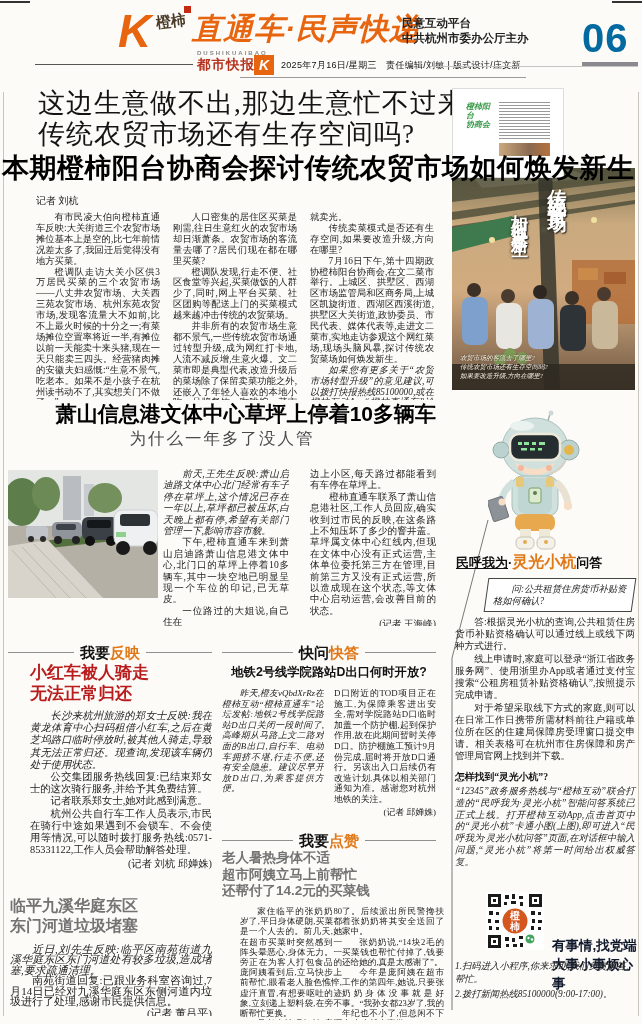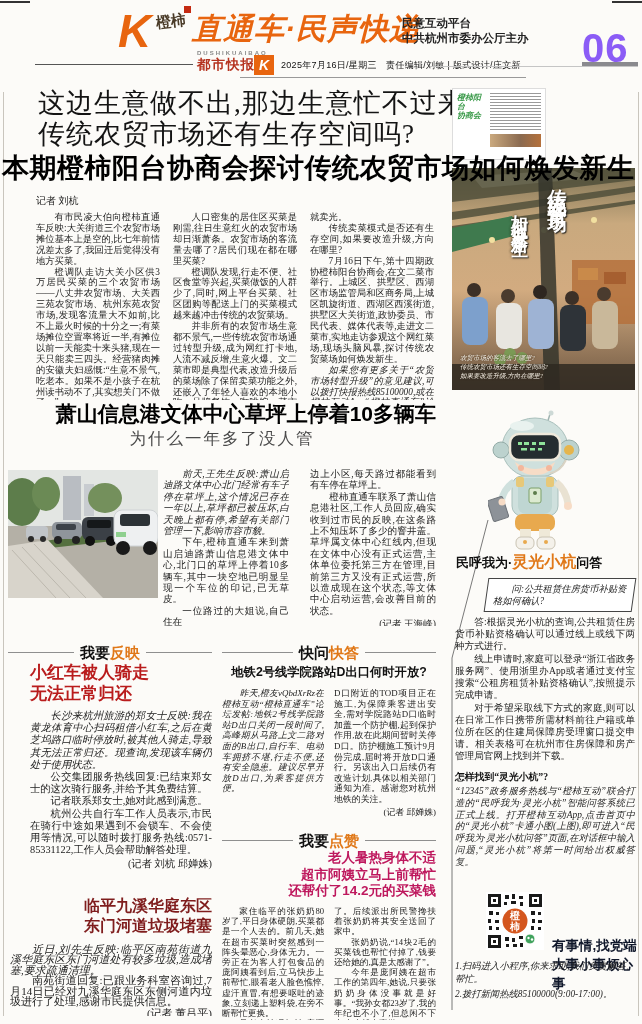--- a/index.html
+++ b/index.html
@@ -15,29 +15,29 @@
   .mast-seal{left:184px;top:6px;width:7px;height:7px;background:#c42a12}
   .mast-title{left:192px;top:14px;font:italic 900 30px/1 "Liberation Sans","DejaVu Sans",sans-serif;color:#e8650f;letter-spacing:1px}
   .platform{left:402px;top:16px;font:700 11.5px/15px "Liberation Sans","DejaVu Sans",sans-serif;color:#222}
   .band-line{left:35px;top:64px;width:158px;height:1px;background:#555}
   .dushi-latin{left:197px;top:50px;font:700 6px/1 "Liberation Sans",sans-serif;letter-spacing:2px;color:#888}
   .dushi-name{left:197px;top:58px;font:900 13.5px/1 "Liberation Sans",sans-serif;color:#b5331f;letter-spacing:1px}
   .ksquare{left:254px;top:55px;width:20px;height:20px;background:#e8650f;color:#fff;
            font:italic 900 14px/20px "Liberation Sans",sans-serif;text-align:center}
   .dateline{left:281px;top:61px;font:400 9px/1 "Liberation Sans",sans-serif;color:#111;letter-spacing:.3px}
   .date-under{left:240px;top:77px;width:286px;height:1px;background:#999}
-  .pageno{left:582px;top:28px;font:900 40px/1 "Liberation Sans","DejaVu Sans",sans-serif;color:#8b5cf6;letter-spacing:1px}
+  .pageno{left:582px;top:18px;font:900 40px/1 "Liberation Sans","DejaVu Sans",sans-serif;color:#0369a1;letter-spacing:1px}
   .pageno-bar{left:582px;top:62px;width:56px;height:4px;background:#8a8a8e}
   .pageno-line{left:430px;top:66px;width:208px;height:1px;background:#c5c5c5}
 
   
   .kick{left:38px;font:400 27px/1 "Liberation Serif",serif;color:#141414;letter-spacing:1px;white-space:nowrap}
   .main-head{left:2px;top:152px;width:640px;font:900 27px/1.2 "Liberation Sans","DejaVu Sans",sans-serif;
              color:#000;white-space:nowrap;letter-spacing:.5px;z-index:5}
-  .clip{left:452px;top:88px;width:84px;height:62px;background:#fff;border:1px solid #ddd;display:flex;padding:4px;gap:3px;z-index:1}
+  .clip{left:452px;top:88px;width:84px;height:62px;background:#fff;border:1px solid #ddd;display:flex;padding:13px;gap:3px;z-index:1}
   .clip-green{font:italic 700 8px/9px "Liberation Serif",serif;color:#3a9a4a;width:30px}
   .clip-lines{flex:1}
   .clip-micro{height:38px;background:repeating-linear-gradient(180deg,#9a9a9a 0 1px,transparent 1px 3px)}
   .clip-photo{height:13px;margin-top:3px;background:linear-gradient(90deg,#caa97e,#8a6a50 60%,#b5713c)}
 
   .byline{left:36px;top:196px;font:400 10px/1 "Liberation Serif",serif;color:#222}
   .cols{display:flex}
   .col{overflow:hidden;text-align:justify}
   .body1{font-size:9.3px;line-height:10.9px}
   p.p{margin:0;text-indent:2em}
@@ -64,37 +64,37 @@
   .body2{font-size:9.6px;line-height:11.4px}
 
   
   .sec-head{display:flex;align-items:center;gap:6px;font:900 15px/1 "Liberation Sans","DejaVu Sans",sans-serif;color:#111}
   .sec-head .ln{flex:1;border-top:1px solid #8f8f8f;height:0}
   .accent{color:#e07818}
 
   
   .bike-title{left:30px;top:662px;font:900 17px/21px "Liberation Sans",sans-serif;color:#b91c1c}
   #bike-body{left:30px;top:710px;width:182px;height:180px;font-size:10.3px;line-height:12.2px;text-align:justify;overflow:hidden}
-  .river-title{left:10px;top:896px;width:202px;text-align:right;font:900 16px/20px "Liberation Sans",sans-serif;color:#7f1d1d}
+  .river-title{left:10px;top:896px;width:202px;text-align:left;font:900 16px/20px "Liberation Sans",sans-serif;color:#737373}
   #river-body{left:10px;top:944px;width:202px;height:72px;font-size:11px;line-height:10.4px;text-align:justify;overflow:hidden}
 
   
   .metro-title{left:218px;top:666px;width:222px;text-align:center;font:900 12.3px/1 "Liberation Sans",sans-serif;color:#111;white-space:nowrap}
   #metro-cols{left:222px;top:688px;width:214px;height:142px;gap:10px}
   #metro-cols .col{width:102px}
   .body3{font-size:8.9px;line-height:10.6px}
-  .helper-title{left:222px;top:850px;width:214px;text-align:right;font:900 13.5px/16.5px "Liberation Sans",sans-serif;color:#be185d}
-  #helper-cols{left:222px;top:906px;width:214px;height:114px;gap:10px}
+  .helper-title{left:222px;top:850px;width:214px;text-align:left;font:900 13.5px/16.5px "Liberation Sans",sans-serif;color:#737373}
+  #helper-cols{left:240px;top:906px;width:214px;height:114px;}
   #helper-cols .col{width:102px}
   .body4{font-size:8.6px;line-height:10.2px}
 
   
   .robot{left:488px;top:410px;width:95px;height:145px}
   .qa-head{left:456px;top:554px;font:700 13px/1 "Liberation Sans",sans-serif;color:#111;white-space:nowrap}
-  .qa-head .u{}
+  .qa-head .u{text-decoration:underline}
   .qa-head .accent{font-size:16px;font-weight:900}
   .qbox{left:486px;top:578px;width:146px;border:1px solid #444;transform:skewX(-8deg);background:#fff}
   .qbox-in{transform:skewX(8deg);padding:4px 6px;font:italic 400 9.3px/12px "Liberation Serif",serif;text-indent:2em}
   #qa-body{left:455px;top:616px;width:180px;font-size:9.6px;line-height:12px;text-align:justify}
   #qa-body p.p{margin-bottom:1px}
   .qa-subq{left:455px;top:772px;width:180px;font:700 9.8px/1 "Liberation Serif",serif;color:#111}
   #qa-suba{left:455px;top:786px;width:180px;font-size:9.4px;line-height:11.8px;text-align:justify}
   .qr{left:486px;top:892px;width:58px;height:58px}
   .slogan{left:552px;top:936px;font:900 13.5px/19px "Liberation Sans","DejaVu Sans",sans-serif;color:#0f172a}
   #qa-notes{left:455px;top:960px;width:180px;font-size:9.3px;line-height:12.5px;text-align:justify}

